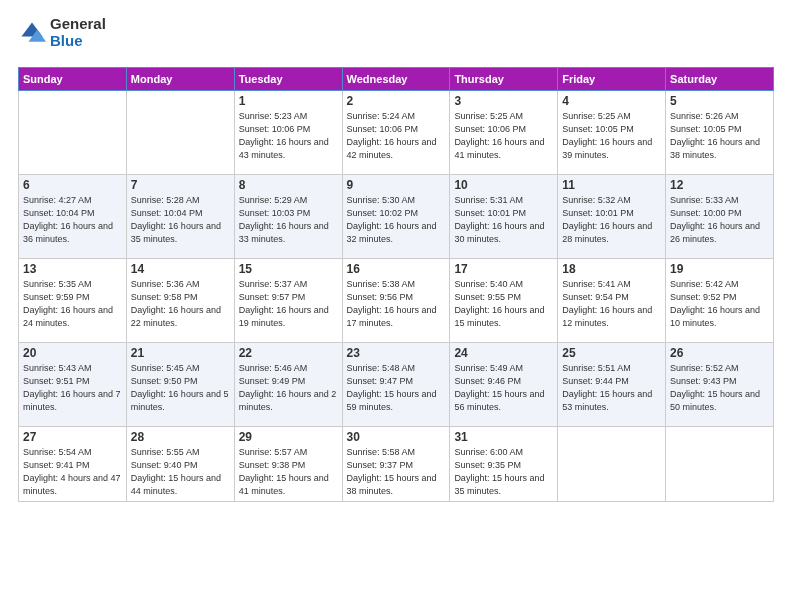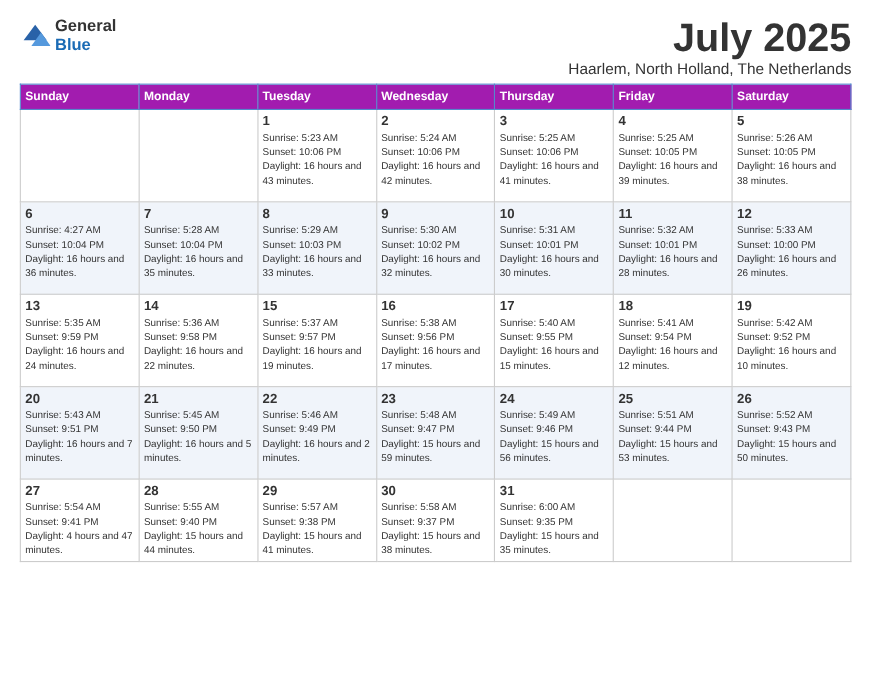--- a/index.html
+++ b/index.html
@@ -13,21 +13,21 @@
     .page {
       width: 792px;
       height: 612px;
       padding: 16px 18px 10px 18px;
       background: #fff;
     }
     .header-area {
       display: flex;
       justify-content: space-between;
       align-items: flex-start;
-      margin-bottom: 6px;
+      margin-bottom: 18px;
     }
     .logo {
       display: flex;
       align-items: center;
       gap: 4px;
     }
     .logo-text {
       display: flex;
       flex-direction: column;
       line-height: 1.1;
@@ -112,24 +112,20 @@
   <div class="header-area">
     <div class="logo">
       <svg class="logo-icon" viewBox="0 0 32 32" xmlns="http://www.w3.org/2000/svg">
         <polygon points="16,4 28,20 4,20" fill="#2962a8"></polygon>
         <polygon points="22,12 32,26 12,26" fill="#5599dd"></polygon>
       </svg>
       <div class="logo-text">
         <span class="logo-general">General</span>
         <span class="logo-blue">Blue</span>
       </div>
-    </div>
-    <div class="title-area">
-      <div class="month-title">July 2025</div>
-      <div class="location">Haarlem, North Holland, The Netherlands</div>
     </div>
   </div>
 
   <table class="calendar">
     <thead>
       <tr>
         <th>Sunday</th>
         <th>Monday</th>
         <th>Tuesday</th>
         <th>Wednesday</th>

